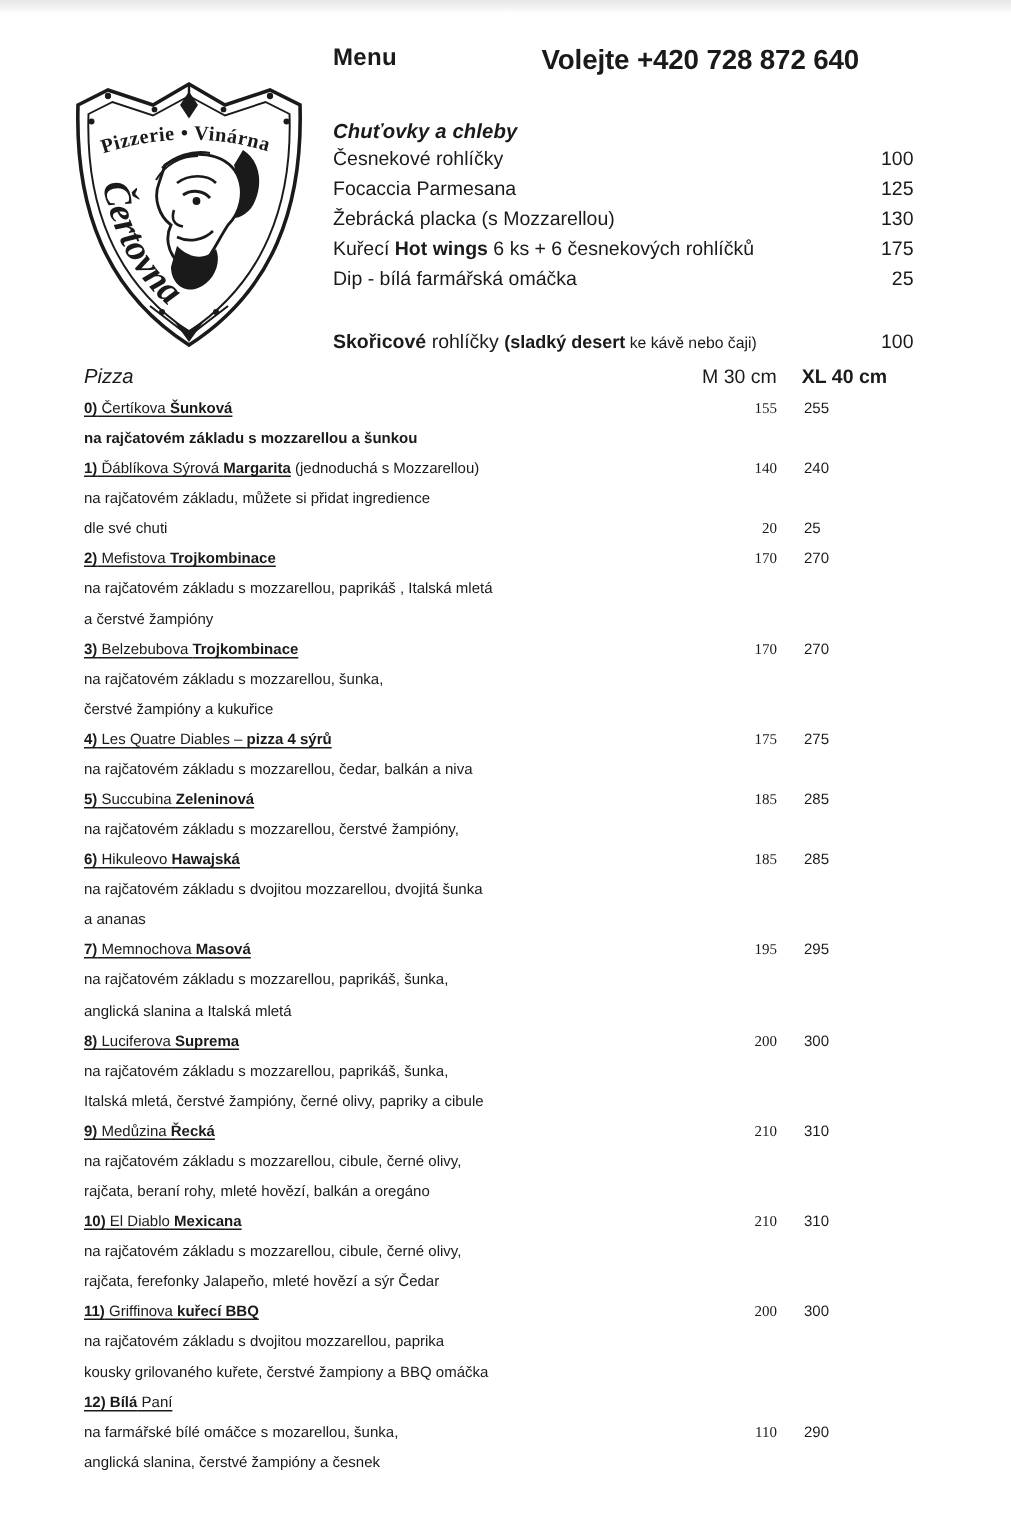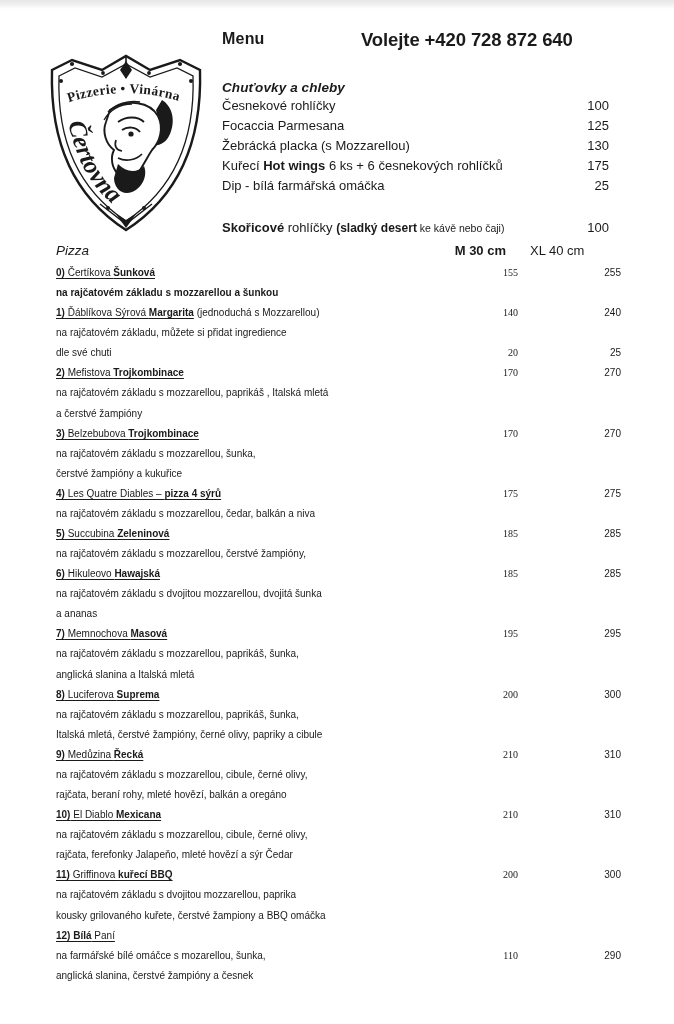--- a/index.html
+++ b/index.html
@@ -112,29 +112,29 @@
     position: relative;
     height: 20px;
   }
   .pz-head .ttl {
     position: absolute; left: 0; top: 0;
     font-size: 13.5px;
     font-weight: normal;
     font-style: italic;
   }
   .pz-head .c1 {
-    position: absolute; left: 392px; top: 0;
-    width: 58px; text-align: right;
-    font-size: 13px; font-weight: bold;
+    position: absolute; left: 412px; top: 0;
+    width: 58px; text-align: left;
+    font-size: 13px; font-weight: normal;
     white-space: nowrap;
   }
   .pz-head .c2 {
     position: absolute; left: 474px; top: 0;
-    width: 66px; text-align: left;
-    font-size: 13px; font-weight: normal;
+    width: 66px; text-align: center;
+    font-size: 13px; font-weight: bold;
     white-space: nowrap;
   }
 
   .pline {
     position: relative;
     height: 20.08px;
     font-size: 10px;
     line-height: 20.08px;
   }
   .pline .txt {
@@ -143,22 +143,22 @@
     white-space: nowrap;
   }
   .pline .txt.ind { left: 0px; }
   .pline .m {
     position: absolute;
     left: 404px; width: 58px;
     text-align: right; top: 0; font-family: Liberation Serif, serif;
   }
   .pline .xl {
     position: absolute;
-    left: 499px; width: 66px;
-    text-align: right; top: 0;
+    left: 480px; width: 66px;
+    top: 0;
   }
   .u { text-decoration: underline; text-underline-offset: 2px; }
   .small-note { font-size: 12px; font-weight: bold; }
   .small-note-n { font-size: 10.5px; font-weight: normal; }
 </style>
 </head>
 <body>
 
 <div class="top-band"></div>
 

